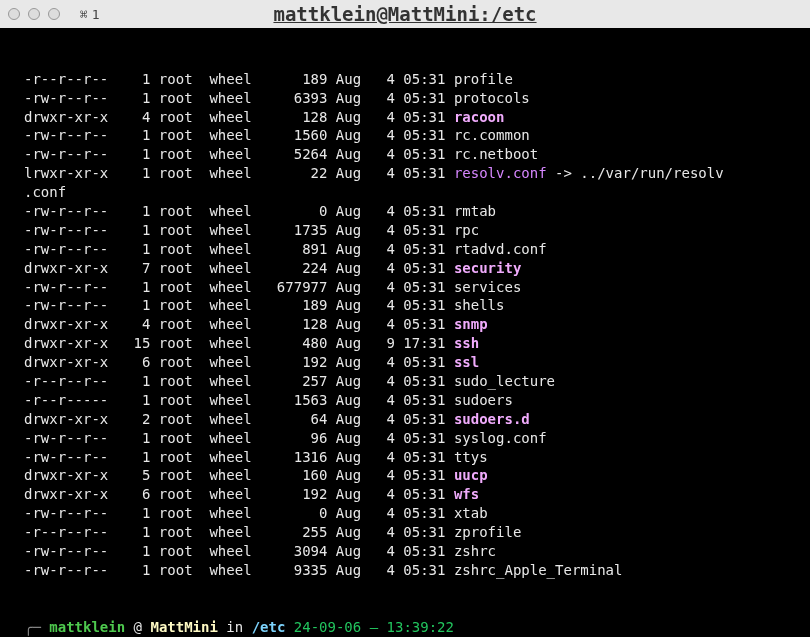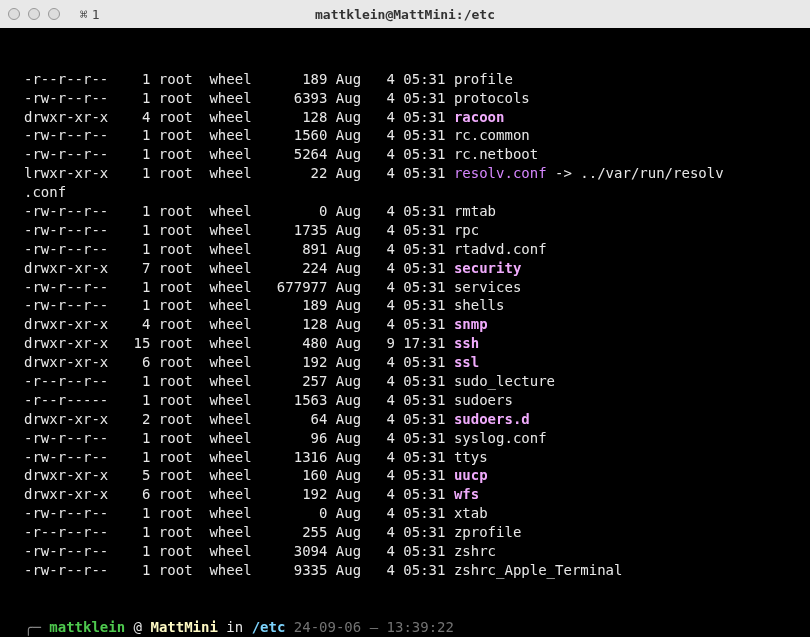--- a/index.html
+++ b/index.html
@@ -38,22 +38,23 @@
       font-size: 13px;
       display: flex;
       align-items: center;
       gap: 4px;
     }
     .title-center {
       position: absolute;
       left: 50%;
       transform: translateX(-50%);
       color: #333;
-      font-size: 13px;
+      font-size: 19px;
       font-weight: bold;
+      text-decoration: underline;
     }
     .terminal {
       background: #000;
       padding: 4px 24px;
       line-height: 1.35;
       white-space: pre;
       height: calc(637px - 28px);
       overflow: hidden;
     }
     .row { display: block; }
@@ -61,21 +62,21 @@
     .lnk { color: #d787ff; font-weight: normal; }
     .reg { color: #e8e8e8; }
     .arrow { color: #e8e8e8; }
     .prompt-line { display: block; }
     .prompt-branch { color: #888; }
     .prompt-user { color: #4ec94e; font-weight: bold; text-align: right; }
     .prompt-at { color: #e8e8e8; }
     .prompt-host { color: #fef9c3; font-weight: bold; }
     .prompt-in { color: #e8e8e8; }
     .prompt-path { color: #7dd3fc; font-weight: bold; }
-    .prompt-time { color: #737373; }
+    .prompt-time { color: #22c55e; }
     #listing { display: block; }
   </style>
 </head>
 <body>
 
 <div class="titlebar">
   <div class="window-controls">
     <div class="win-btn"></div>
     <div class="win-btn"></div>
     <div class="win-btn"></div>

